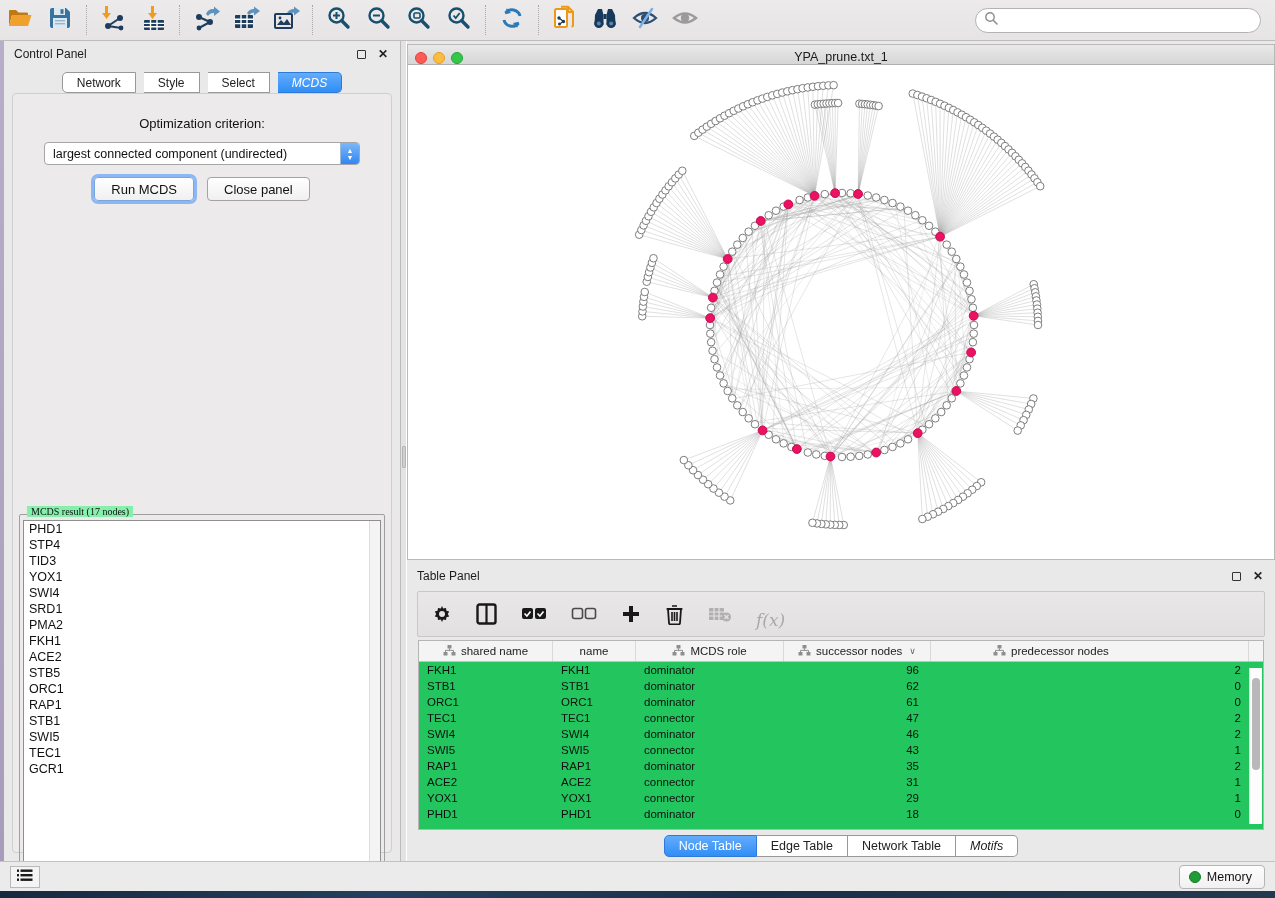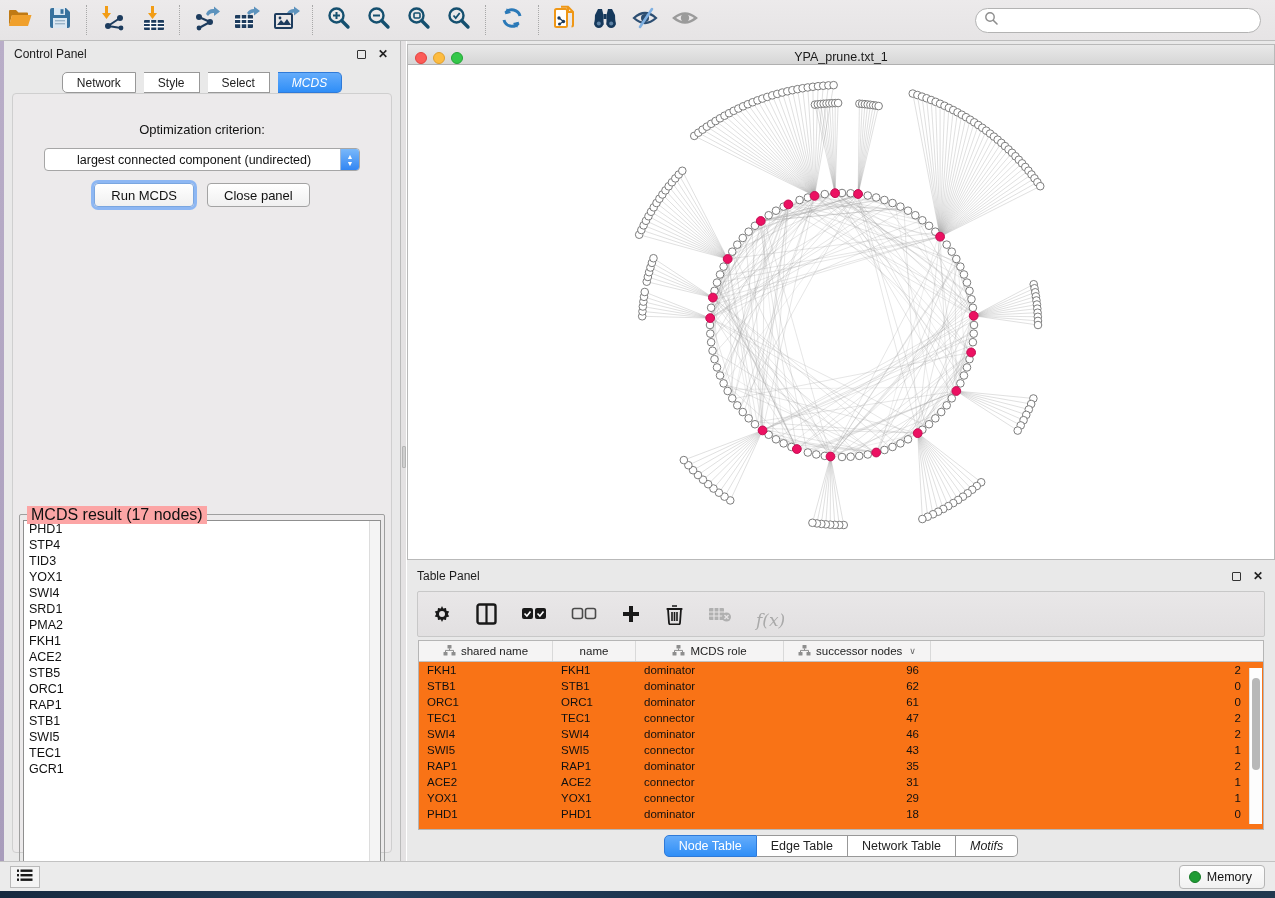--- a/index.html
+++ b/index.html
@@ -32,35 +32,35 @@
   .float-glyph { width:9px; height:9px; border:1.6px solid #333; border-radius:1px; display:inline-block; }
   .close-glyph { font-weight:bold; font-size:12px; line-height:10px; }
   .cp-tabs { position:absolute; left:0; top:31px; width:100%; display:flex; justify-content:center; z-index:3;gap:8px; }
   .seg { height:21px; padding:0 14px; background:#fff; border:1px solid #989898; border-left:none;
     font-size:12px; color:#222; display:flex; align-items:center; cursor:default; }
   .seg:first-child { border-left:1px solid #989898; border-radius:5px 0 0 5px; }
   .seg:last-child { border-radius:0 5px 5px 0;font-style:italic; }
   .seg.active { background:linear-gradient(#64acfb,#2f8ef7); color:#fff; border-color:#2f7ad8; }
   .cp-body { position:absolute; left:8px; top:52px; width:380px; height:760px;
     background:#eceaeb; border:1px solid #cfcfcf; border-radius:4px; }
-  .opt-label { margin-top:28px; text-align:center; font-size:13px; color:#111; }
+  .opt-label { margin-top:22px; text-align:center; font-size:13px; color:#111; }
   .select { margin:11px auto 0; width:316px; height:23px; background:#fff; border:1px solid #a6a6a6;
-    border-radius:4px; display:flex; align-items:center; font-size:12.5px; color:#111; overflow:hidden;padding-left:24px; }
+    border-radius:4px; display:flex; align-items:center; font-size:12.5px; color:#111; overflow:hidden; }
   .select .val { flex:1; padding-left:8px; white-space:nowrap; }
   .select .stepper { width:19px; height:100%; background:linear-gradient(#79b8fa,#3286f3);
     border-left:1px solid #9fb8d8; color:#fff; font-size:7px; line-height:7px;
     display:flex; flex-direction:column; align-items:center; justify-content:center; }
   .btn-row { margin-top:12px; display:flex; justify-content:center; gap:13px; }
   .push-btn { height:24px; padding:0 16px; background:linear-gradient(#ffffff,#f0f0f0);
     border:1px solid #a3a3a3; border-radius:4px; font-size:13px; color:#111;
     display:flex; align-items:center; }
   .push-btn.focused { box-shadow:0 0 0 3px rgba(110,165,245,.75); border-color:#7aa6e0; }
   .result-group { position:absolute; left:6px; top:420px; width:366px; height:365px; }
-  .result-legend { position:absolute; left:8px; top:-8px; background:#fca5a5; padding:0 4px;
-    font-size:16px; color:#111; z-index:2; }
+  .result-legend { position:absolute; left:8px; top:-8px; background:#86efac; padding:0 4px;
+    font-size:10px; color:#111; z-index:2;font-family:Liberation Serif, serif; }
   .result-frame { position:absolute; inset:0; border:1px solid #9f9f9f; border-radius:2px; }
   .result-list { position:absolute; left:4px; top:6px; right:4px; bottom:4px; background:#fff;
     border:1px solid #8f8f8f; overflow:hidden; }
   .result-scroll { position:absolute; right:0; top:0; width:11px; height:100%;
     background:#f4f4f4; border-left:1px solid #ddd; }
   .mcds-item { font-size:12.5px; line-height:16px; color:#111; padding-left:5px; }
   
   .splitter { position:absolute; left:400px; top:41px; width:7px; height:820px; background:#e4e2e3;
     border-left:1px solid #bbb; border-right:1px solid #fff; }
   .splitter .grip { position:absolute; left:1px; top:405px; width:4px; height:22px;
@@ -77,21 +77,21 @@
   .light.green { background:#34c84a; border:1px solid #23a437; }
   .net-title { position:absolute; left:0; right:0; text-align:center; font-size:12.5px; color:#1a1a1a; }
   .net-canvas { position:absolute; left:0; top:20px; width:866px; height:494px; background:#fff; }
   
   .table-panel { position:absolute; left:407px; top:563px; width:868px; height:298px; background:#e9e9e9; }
   .tp-toolbar { position:absolute; left:10px; top:28px; width:848px; height:46px;
     background:linear-gradient(#e9e7e8,#e2e0e1); border:1px solid #c8c8c8; border-radius:2px;
     display:flex; align-items:center; padding-left:14px; gap:24px; }
   .tp-ic { display:flex; align-items:center; justify-content:center; }
   .fx { font-family:"DejaVu Serif", serif; font-style:italic; font-size:17px; color:#a9a9a9;margin-top:12px; }
-  .tbl-wrap { position:absolute; left:11px; top:77px; width:1251px; height:190px; background:#f97316;
+  .tbl-wrap { position:absolute; left:11px; top:77px; width:1251px; height:190px; background:#22c55e;
     border:1px solid #b5b5b5; width:846px; }
   .tbl-head { display:flex; height:21px; background:#f5f4f4; border-bottom:1px solid #c2c2c2; }
   .th { display:flex; align-items:center; justify-content:center; gap:5px; font-size:11.5px; color:#222;
     border-right:1px solid #d9d9d9; overflow:hidden; white-space:nowrap; }
   .th.left-pack { justify-content:flex-start; padding-left:62px; }
   .sortglyph { font-size:9px; color:#666; margin-left:2px; }
   .tbl-body { position:relative; }
   .tr { display:flex; height:16px; align-items:center; }
   .td { font-size:11.5px; color:#111; white-space:nowrap; overflow:hidden; }
   .td.txt { padding-left:8px; }
@@ -1098,20 +1098,31 @@
                 <g fill="#8e8e8e">
                   <rect x="4.5" y="0" width="4" height="3.4" rx="0.5"></rect>
                   <rect x="0.5" y="7" width="4" height="3.4" rx="0.5"></rect>
                   <rect x="8.5" y="7" width="4" height="3.4" rx="0.5"></rect>
                 </g>
                 <path d="M6.5 3.4 v2 M2.5 7 v-1.6 h8 V7" fill="none" stroke="#8e8e8e" stroke-width="1"></path>
               </svg></span>
             <span>successor nodes</span>
             <span class="sortglyph">∨</span>
           </div>
+          <div class="th left-pack" style="width: 318px;">
+            <span><svg width="13" height="11" viewBox="0 0 13 11">
+                <g fill="#8e8e8e">
+                  <rect x="4.5" y="0" width="4" height="3.4" rx="0.5"></rect>
+                  <rect x="0.5" y="7" width="4" height="3.4" rx="0.5"></rect>
+                  <rect x="8.5" y="7" width="4" height="3.4" rx="0.5"></rect>
+                </g>
+                <path d="M6.5 3.4 v2 M2.5 7 v-1.6 h8 V7" fill="none" stroke="#8e8e8e" stroke-width="1"></path>
+              </svg></span>
+            <span>predecessor nodes</span>
+          </div>
         </div>
       <div class="tbl-body">
           <div class="tr">
             <div class="td txt" style="width: 134px;">FKH1</div>
             <div class="td txt" style="width: 83px;">FKH1</div>
             <div class="td txt" style="width: 148px;">dominator</div>
             <div class="td num" style="width: 147px; padding-right: 12px;">96</div>
             <div class="td num" style="width: 318px; padding-right: 8px;">2</div>
           </div>
           <div class="tr">

